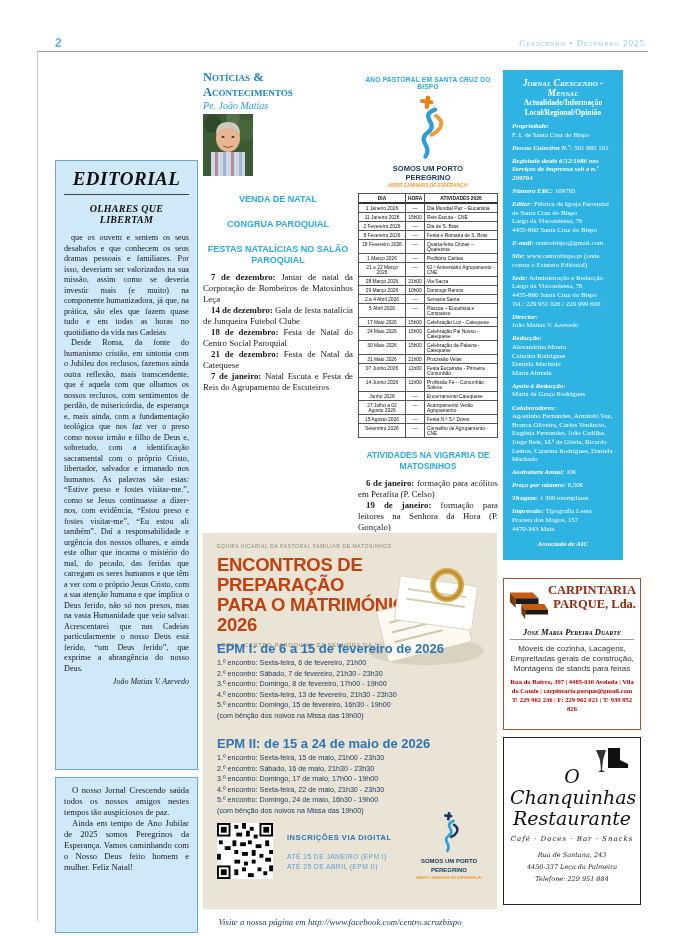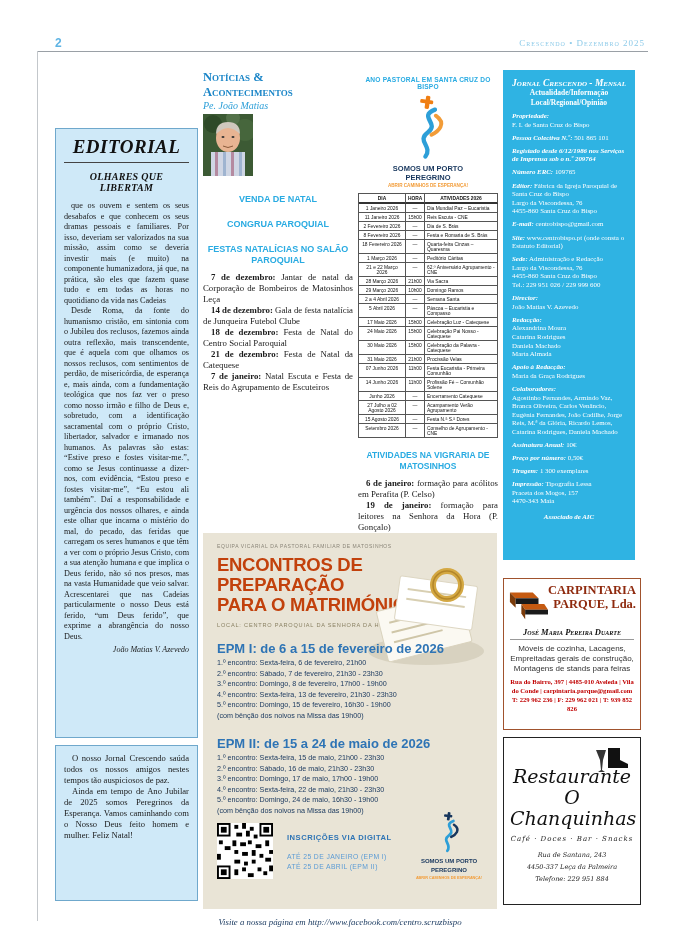--- a/index.html
+++ b/index.html
@@ -8,21 +8,21 @@
   .page { position:relative; width:681px; height:936px; background:#fff; overflow:hidden; }
   .abs { position:absolute; }
 
   
   .pagenum { font-family:"Liberation Sans",sans-serif; font-weight:bold; font-size:12px; color:#5fb4e4; }
   .runhead { font-variant:small-caps; font-size:9px; letter-spacing:1px; color:#8ecbe9; font-family:"Liberation Serif",serif; }
   .rule-h { height:1px; background:#9aa0a6; }
   .rule-v { width:1px; background:#c3c7cb; }
 
   
-  .edbox { background:#cfe9f8; border:1px solid #6fa8cc; padding:7px 8px; overflow:hidden; }
+  .edbox { background:#cfe9f8; border:1px solid #6fa8cc; padding:7px 8px; overflow:hidden;margin-top:32px; }
   .ed-title { font-family:"Liberation Serif",serif; font-weight:bold; font-style:italic; font-size:19px; text-align:center; color:#111; letter-spacing:0.5px; border-bottom:1px solid #444; padding-bottom:4px; margin-bottom:8px; }
   .ed-sub { font-style:italic; font-weight:bold; font-size:10px; text-align:center; color:#111; margin-bottom:8px; letter-spacing:0.3px; }
   .ed-p { font-size:8.2px; line-height:10.5px; text-align:justify; color:#1a1a1a; text-indent:7px; }
   .ed-sign { font-style:italic; font-size:8px; text-align:right; margin-top:3px; color:#1a1a1a; }
   .greet-p { font-size:8.6px; line-height:11px; text-align:justify; color:#1a1a1a; text-indent:8px; }
 
   
   .news-title { font-family:"Liberation Serif",serif; font-variant:small-caps; font-weight:bold; font-size:12.5px; color:#1b86c8; }
   .news-author { font-style:italic; font-size:10px; color:#2d9fd8; font-family:"Liberation Serif",serif; }
   .sec-head { font-family:"Liberation Sans",sans-serif; font-weight:bold; font-size:9px; color:#29abe2; text-align:center; margin:10px 0 6px; line-height:11px; }
@@ -278,20 +278,21 @@
     <p class="news-item"><b>6 de janeiro:</b><span> formação para acólitos em Perafita (P. Celso)</span></p>
         <p class="news-item"><b>19 de janeiro:</b><span> formação para leitores na Senhora da Hora (P. Gonçalo)</span></p>
       </div>
   </div>
 
   <div class="abs poster" style="left:203px; top:533px; width:294px; height:376px;">
     <div class="poster-kicker">EQUIPA VICARIAL DA PASTORAL FAMILIAR DE MATOSINHOS</div>
     <div class="poster-title">
       <div>ENCONTROS DE PREPARAÇÃO</div>
       <div>PARA O MATRIMÓNIO</div>
+      <div>2026</div>
     </div>
     <div class="poster-local">LOCAL: CENTRO PAROQUIAL DA SENHORA DA HORA</div>
 
     <svg class="abs" style="right:6px; top:30px;" width="140" height="110" viewBox="0 0 140 110">
       <ellipse cx="75" cy="88" rx="58" ry="14" fill="#d8d2c0"></ellipse>
       <g transform="rotate(-14 70 55)">
         <rect x="28" y="38" width="86" height="52" rx="2" fill="#fbf9f2" stroke="#d9d2bd"></rect>
         <line x1="38" y1="52" x2="104" y2="52" stroke="#cfc6a8" stroke-width="2"></line>
         <line x1="38" y1="62" x2="104" y2="62" stroke="#cfc6a8" stroke-width="2"></line>
         <line x1="38" y1="72" x2="88" y2="72" stroke="#cfc6a8" stroke-width="2"></line>
@@ -385,21 +386,21 @@
         <rect x="21" y="6.5" width="15" height="4.5" rx="1.5" fill="#17365d" transform="rotate(8 28 9)"></rect>
         <path d="M38 18 C18 26 44 34 30 44 C16 54 36 60 27 72" stroke="#2d9fd8" stroke-width="5" fill="none" stroke-linecap="round"></path>
         <path d="M39 25 C52 34 42 43 34 47" stroke="#17365d" stroke-width="4.5" fill="none" stroke-linecap="round"></path>
       </svg>
       <div class="logo-line1" style="font-size:6px;">SOMOS UM PORTO</div>
       <div class="logo-line1" style="font-size:6px;">PEREGRINO</div>
       <div class="logo-line3" style="font-size:3.8px;">ABRIR CAMINHOS DE ESPERANÇA!</div>
     </div>
   </div>
 
-  <div class="abs masthead" style="left:503px; top:70px; width:132px; height:490px;">
+  <div class="abs masthead" style="left:503px; top:70px; width:120px; height:490px;">
     <div class="mh-title1">Jornal Crescendo - Mensal</div>
     <div class="mh-title2">Actualidade/Informação</div>
     <div class="mh-title2">Local/Regional/Opinião</div>
     <div class="mh-list">
 
     <div class="mh-line"><span class="mh-label">Propriedade:</span><span class="mh-text">
 F. I. de Santa Cruz do Bispo</span></div>
         <div class="mh-line"><span class="mh-label">Pessoa Colectiva N.º:</span><span class="mh-text"> 501 865 101</span></div>
         <div class="mh-line"><span class="mh-label">Registado desde 6/12/1986 nos Serviços de Imprensa sob o n.º 209764</span><span class="mh-text"></span></div>
         <div class="mh-line"><span class="mh-label">Número ERC:</span><span class="mh-text"> 109765</span></div>
@@ -453,22 +454,22 @@
     <div class="carp-addr">Rua do Bairro, 397 | 4485-010 Aveleda | Vila do Conde | carpintaria.parque@gmail.com</div>
     <div class="carp-addr" style="margin-top:1px;">T: 229 962 236 | F: 229 962 021 | T: 939 852 826</div>
   </div>
 
   <div class="abs ad-chan" style="left:503px; top:737px; width:138px; height:168px;">
     <svg class="abs" style="right:10px; top:8px;" width="40" height="30" viewBox="0 0 40 30">
       <path d="M18 2 L30 2 L30 14 L38 18 L38 22 L18 22 Z" fill="#111"></path>
       <path d="M6 4 L16 4 L13 14 L12 24 L15 26 L8 26 L11 24 L10 14 Z" fill="#111" opacity="0.85"></path>
     </svg>
     <div style="margin-top:22px;">
+      <div class="chan-title">O Chanquinhas</div>
       <div class="chan-title">Restaurante</div>
-      <div class="chan-title">O Chanquinhas</div>
     </div>
     <div class="chan-sub">Café  ·  Doces  ·  Bar  ·  Snacks</div>
     <div class="chan-addr">
       <div>Rua de Santana, 243</div>
       <div>4450-337 Leça da Palmeira</div>
       <div>Telefone: 229 951 884</div>
     </div>
   </div>
 
   <div class="abs footer-link" style="left:140px; top:917px; width:400px;">Visite a nossa página em http://www.facebook.com/centro.scruzbispo</div>

